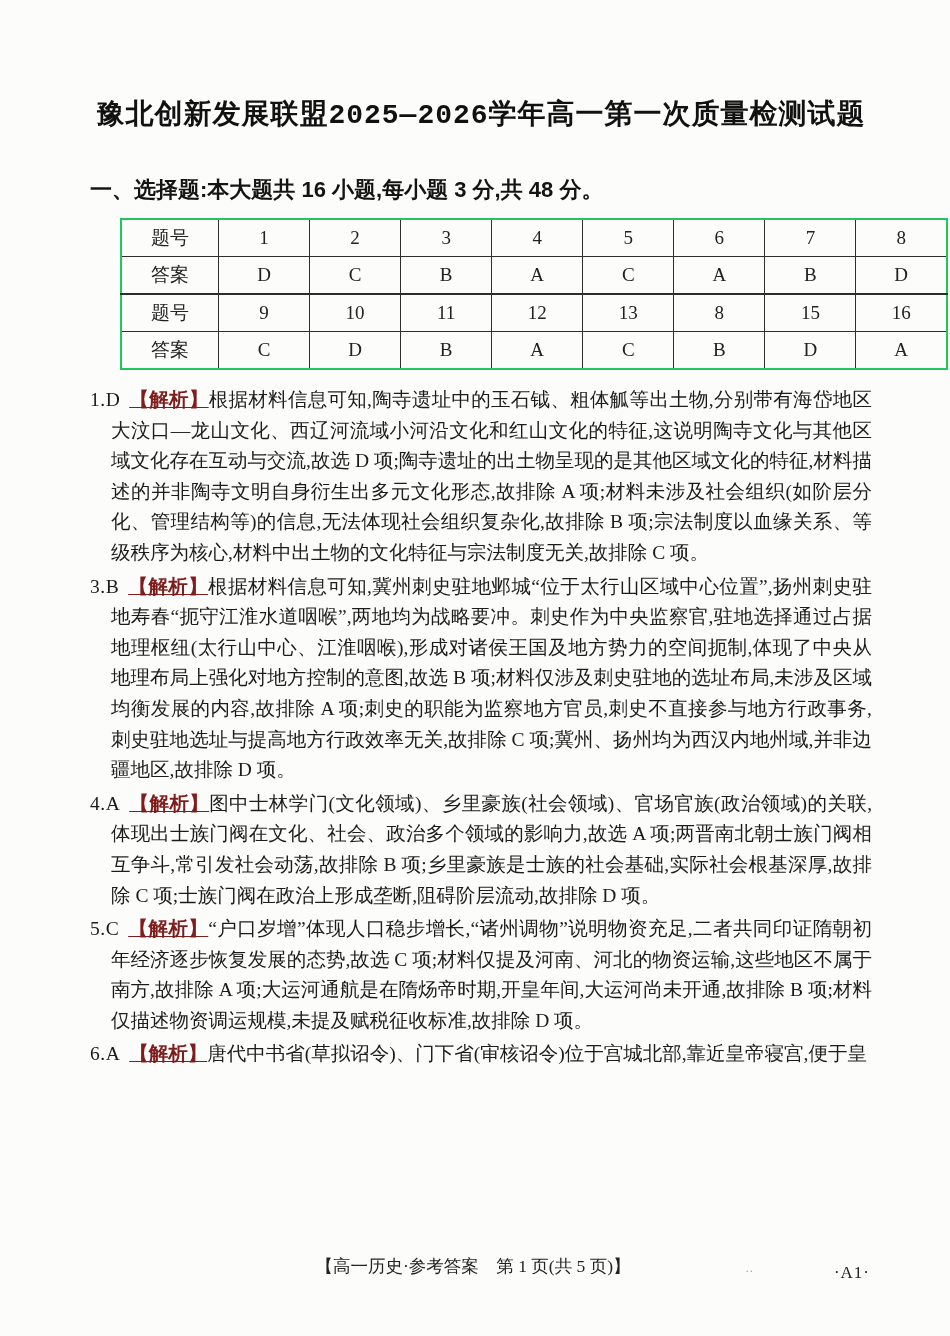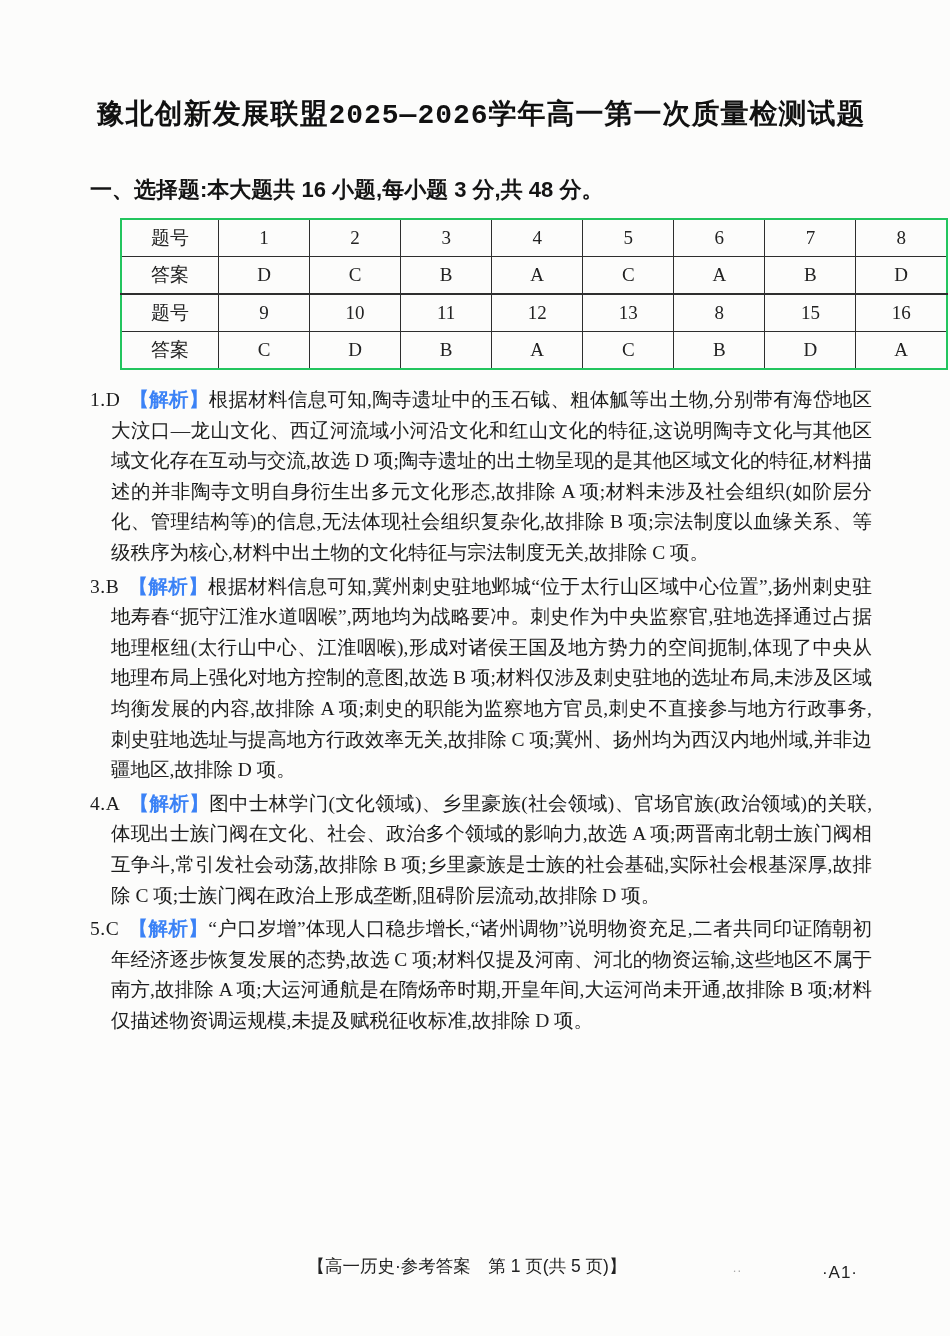--- a/index.html
+++ b/index.html
@@ -77,29 +77,30 @@
     color: #1c1c1c;
   }
   p.exp .no {
     margin-right: 9px;
     letter-spacing: 0.5px;
     margin-top: 28px;
   }
   p.exp .tag {
     font-family: "Liberation Sans", "DejaVu Sans", sans-serif;
     font-weight: 700;
-    color: #3b82f6;
+    color: #7f1d1d;
+    text-decoration: underline;
   }
   .footer {
     position: absolute;
     left: 0;
-    right: 16px;
+    right: 4px;
     bottom: 58px;
     height: 24px;
-    font-family: Liberation Sans, sans-serif;
+    font-family: Liberation Serif, serif;
     font-size: 17.5px;
     color: #222;
   }
   .footer .center-text {
     display: block;
     text-align: center;
   }
   .footer .faint-mark {
     position: absolute;
     right: 192px;
@@ -175,20 +176,21 @@
           <td>A</td>
         </tr>
       </tbody>
   </table>
 
   <div class="explanations">
       <p class="exp"><span class="no">1.D</span><span class="tag">【解析】</span><span class="txt">根据材料信息可知,陶寺遗址中的玉石钺、粗体觚等出土物,分别带有海岱地区大汶口—龙山文化、西辽河流域小河沿文化和红山文化的特征,这说明陶寺文化与其他区域文化存在互动与交流,故选 D 项;陶寺遗址的出土物呈现的是其他区域文化的特征,材料描述的并非陶寺文明自身衍生出多元文化形态,故排除 A 项;材料未涉及社会组织(如阶层分化、管理结构等)的信息,无法体现社会组织复杂化,故排除 B 项;宗法制度以血缘关系、等级秩序为核心,材料中出土物的文化特征与宗法制度无关,故排除 C 项。</span></p>
       <p class="exp"><span class="no">3.B</span><span class="tag">【解析】</span><span class="txt">根据材料信息可知,冀州刺史驻地邺城“位于太行山区域中心位置”,扬州刺史驻地寿春“扼守江淮水道咽喉”,两地均为战略要冲。刺史作为中央监察官,驻地选择通过占据地理枢纽(太行山中心、江淮咽喉),形成对诸侯王国及地方势力的空间扼制,体现了中央从地理布局上强化对地方控制的意图,故选 B 项;材料仅涉及刺史驻地的选址布局,未涉及区域均衡发展的内容,故排除 A 项;刺史的职能为监察地方官员,刺史不直接参与地方行政事务,刺史驻地选址与提高地方行政效率无关,故排除 C 项;冀州、扬州均为西汉内地州域,并非边疆地区,故排除 D 项。</span></p>
       <p class="exp"><span class="no">4.A</span><span class="tag">【解析】</span><span class="txt">图中士林学门(文化领域)、乡里豪族(社会领域)、官场官族(政治领域)的关联,体现出士族门阀在文化、社会、政治多个领域的影响力,故选 A 项;两晋南北朝士族门阀相互争斗,常引发社会动荡,故排除 B 项;乡里豪族是士族的社会基础,实际社会根基深厚,故排除 C 项;士族门阀在政治上形成垄断,阻碍阶层流动,故排除 D 项。</span></p>
       <p class="exp"><span class="no">5.C</span><span class="tag">【解析】</span><span class="txt">“户口岁增”体现人口稳步增长,“诸州调物”说明物资充足,二者共同印证隋朝初年经济逐步恢复发展的态势,故选 C 项;材料仅提及河南、河北的物资运输,这些地区不属于南方,故排除 A 项;大运河通航是在隋炀帝时期,开皇年间,大运河尚未开通,故排除 B 项;材料仅描述物资调运规模,未提及赋税征收标准,故排除 D 项。</span></p>
+      <p class="exp"><span class="no">6.A</span><span class="tag">【解析】</span><span class="txt">唐代中书省(草拟诏令)、门下省(审核诏令)位于宫城北部,靠近皇帝寝宫,便于皇</span></p>
     </div>
 
   <div class="footer">
     <span class="center-text">【高一历史·参考答案　第 1 页(共 5 页)】</span>
     <span class="faint-mark">..</span>
     <span class="code">·A1·</span>
   </div>
 
 </div>
 

